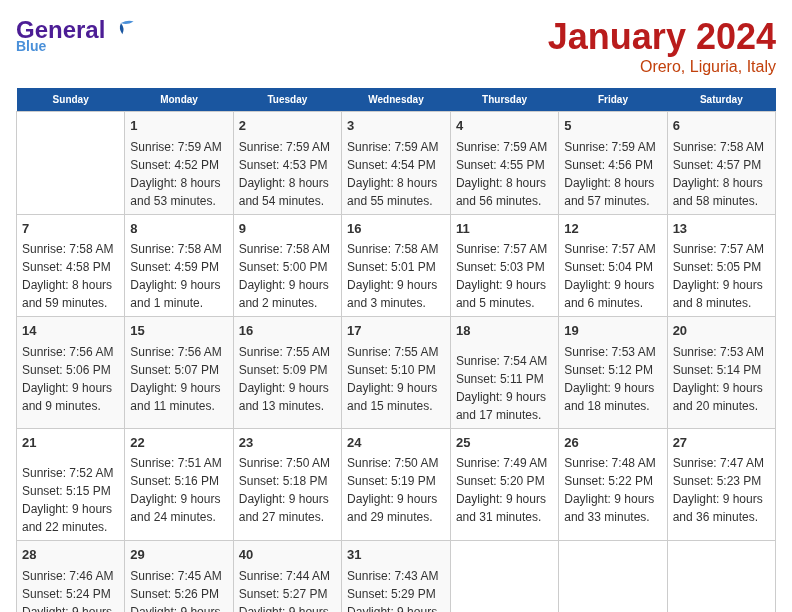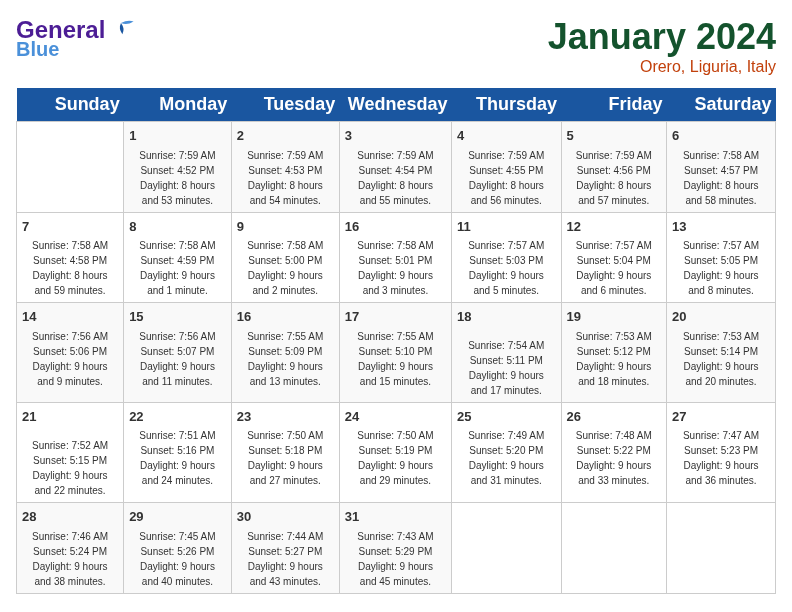--- a/index.html
+++ b/index.html
@@ -20,37 +20,37 @@
       display: flex;
       flex-direction: column;
       align-items: flex-start;
     }
     .title-block {
       text-align: right;
     }
     .month-title {
       font-size: 36px;
       font-weight: bold;
-      color: #14532d;
+      color: #b91c1c;
     }
     .location {
       font-size: 16px;
       color: #c2410c;
     }
     table {
       width: 100%;
       border-collapse: collapse;
       font-size: 11px;
     }
     thead tr th {
       background-color: #1a56a0;
       color: #fff;
       padding: 6px 4px;
-      text-align: right;
-      font-size: 18px;
+      text-align: center;
+      font-size: 10px;
       font-weight: bold;
     }
     tbody tr td {
       border: 1px solid #ccc;
       vertical-align: top;
       padding: 4px 5px;
       width: 113px;
       min-height: 80px;
       color: #333;
       line-height: 1.5;
@@ -61,42 +61,41 @@
     tbody tr:nth-child(even) td {
       background-color: #fff;
     }
     .day-num {
       font-weight: bold;
       font-size: 13px;
       display: block;
       margin-bottom: 2px;
     }
     .day-info {
-      font-size: 10px;
+      font-size: 12px;
       color: #333;
       line-height: 1.5;
-      text-align: center;
     }
     .empty-cell {
       background: #fff !important;
     }
   </style>
 </head>
 <body>
 
 <div class="header">
   <div class="logo">
     <div style="display:flex;align-items:center;gap:2px;">
       <span style="font-size:24px;font-weight:bold;color:#4c1d95;">General</span>
       <svg width="28" height="28" viewBox="0 0 40 40">
         <path d="M20 10 Q30 5 38 8 Q28 14 20 10Z" fill="#4a90d9"></path>
         <path d="M20 10 Q26 18 22 26 Q16 18 20 10Z" fill="#1a56a0"></path>
       </svg>
     </div>
-    <span style="font-size:20px;font-weight:bold;color:#4a90d9;margin-top:-6px;">Blue</span>
+    <span style="font-size:14px;font-weight:bold;color:#4a90d9;margin-top:-6px;">Blue</span>
   </div>
   <div class="title-block">
     <div class="month-title">January 2024</div>
     <div class="location">Orero, Liguria, Italy</div>
   </div>
 </div>
 
 <table>
   <thead>
     <tr id="header-row">
@@ -317,21 +316,21 @@
 and 38 minutes.</div>
         </td>
         <td>
           <span class="day-num">29</span>
           <div class="day-info" style="white-space: pre-line;">Sunrise: 7:45 AM
 Sunset: 5:26 PM
 Daylight: 9 hours
 and 40 minutes.</div>
         </td>
         <td>
-          <span class="day-num">30</span>
+          <span class="day-num">40</span>
           <div class="day-info" style="white-space: pre-line;">Sunrise: 7:44 AM
 Sunset: 5:27 PM
 Daylight: 9 hours
 and 43 minutes.</div>
         </td>
         <td>
           <span class="day-num">31</span>
           <div class="day-info" style="white-space: pre-line;">Sunrise: 7:43 AM
 Sunset: 5:29 PM
 Daylight: 9 hours

